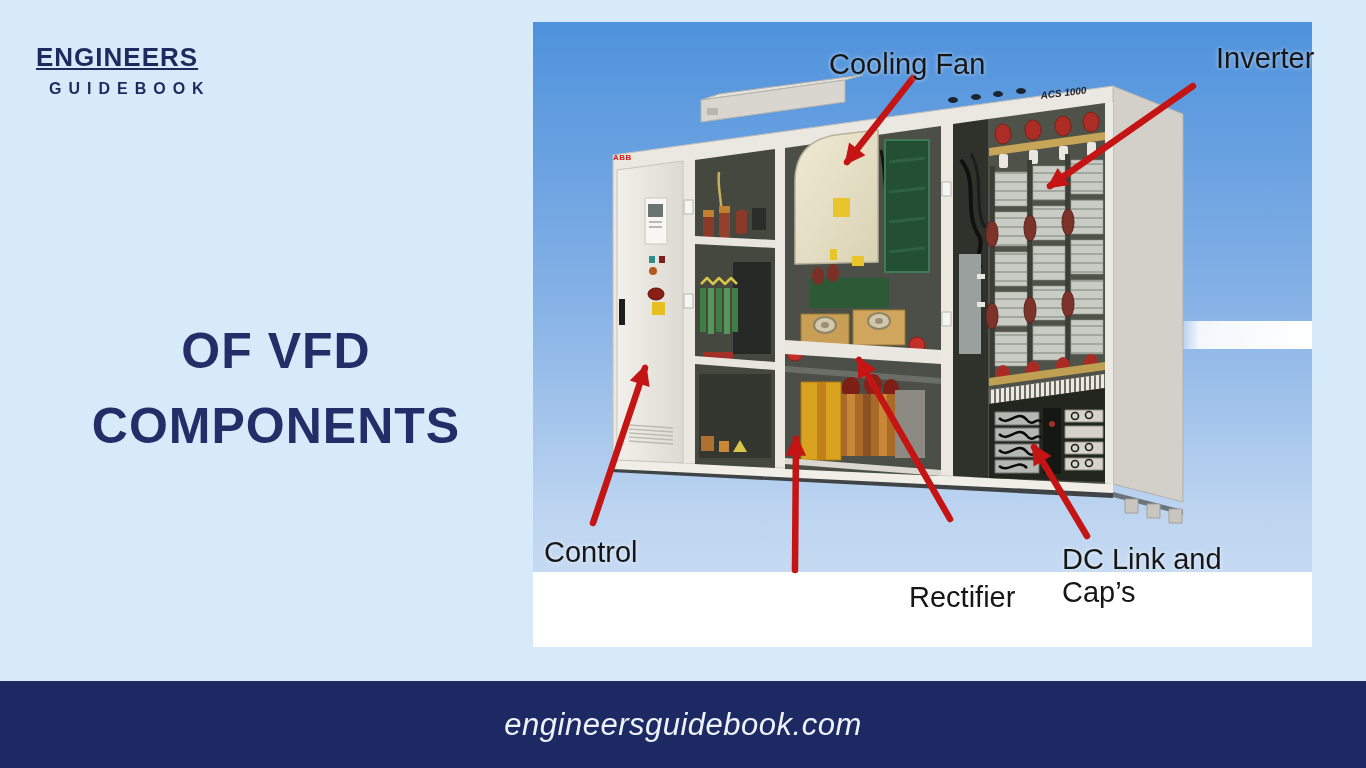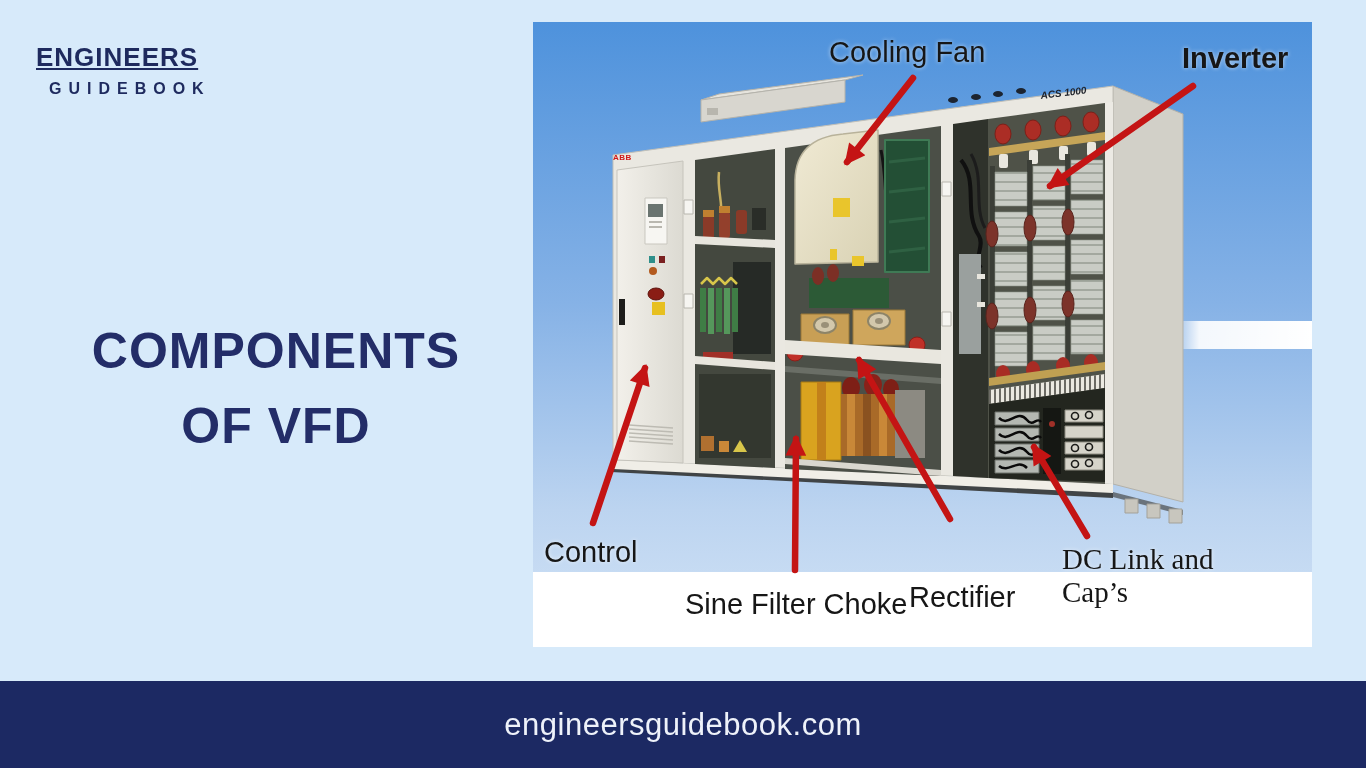--- a/index.html
+++ b/index.html
@@ -17,46 +17,46 @@
     position:absolute;left:52px;top:314px;width:448px;text-align:center;
     color:#232d68;font-weight:800;font-size:50px;line-height:75px;letter-spacing:1px;
   }
   
   .photo{position:absolute;left:533px;top:22px;width:779px;height:625px;}
   .photo svg{position:absolute;left:0;top:0;}
   .ann{
     position:absolute;color:#161616;font-size:29px;white-space:nowrap;
     text-shadow:0 0 4px rgba(255,255,255,.65);
   }
-  .ann-cooling{left:296px;top:14px;}
-  .ann-inverter{left:649px;top:20px;font-weight:bold;}
+  .ann-cooling{left:296px;top:26px;}
+  .ann-inverter{left:683px;top:20px;}
   .ann-control{left:11px;top:514px;}
   .ann-rectifier{left:376px;top:514px;margin-top:45px;}
   .ann-choke{left:152px;top:566px;}
-  .ann-dclink{left:529px;top:521px;line-height:33px;font-family:Liberation Serif, serif;}
+  .ann-dclink{left:529px;top:521px;line-height:33px;}
   
   .footer{
     position:absolute;left:0;top:681px;width:1366px;height:87px;background:#1c2963;
-    display:flex;align-items:center;justify-content:center;
+    display:flex;align-items:center;justify-content:center;font-style:italic;
   }
   .footer .url{color:#eef2fa;font-size:31px;letter-spacing:.5px;}
 </style>
 </head>
 <body>
 
 <div class="canvas">
 
   <div class="logo">
     <div class="l1">ENGINEERS</div>
     <div class="l2">GUIDEBOOK</div>
   </div>
 
   <div class="title">
+    <div>OF VFD</div>
     <div>COMPONENTS</div>
-    <div>OF VFD</div>
   </div>
 
   <div class="photo">
     <svg width="779" height="625" viewBox="0 0 779 625">
       <defs>
         <linearGradient id="sky" x1="0" y1="0" x2="0" y2="1">
           <stop offset="0" stop-color="#4e92dc"></stop>
           <stop offset="0.45" stop-color="#86b2e6"></stop>
           <stop offset="0.78" stop-color="#bcd4f0"></stop>
           <stop offset="1" stop-color="#d2e3f6"></stop>
@@ -349,21 +349,20 @@
         <line x1="262" y1="548" x2="263" y2="417" marker-end="url(#ah)"></line>
         <line x1="417" y1="497" x2="326" y2="338" marker-end="url(#ah)"></line>
         <line x1="554" y1="514" x2="501" y2="425" marker-end="url(#ah)"></line>
       </g>
     </svg>
 
     <div class="ann ann-cooling">Cooling Fan</div>
     <div class="ann ann-inverter">Inverter</div>
     <div class="ann ann-control">Control</div>
     <div class="ann ann-rectifier">Rectifier</div>
-    <div class="ann ann-choke">Sine Filter Choke</div>
     <div class="ann ann-dclink">
       <div>DC Link and</div>
       <div>Cap’s</div>
     </div>
   </div>
 
   <div class="footer">
     <div class="url">engineersguidebook.com</div>
   </div>
 

